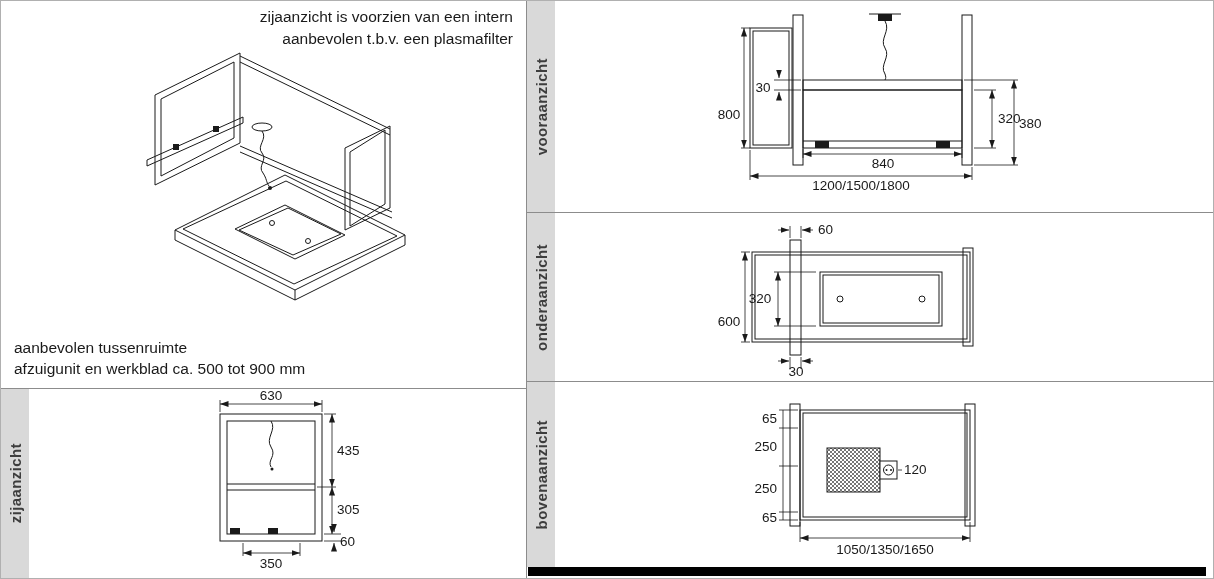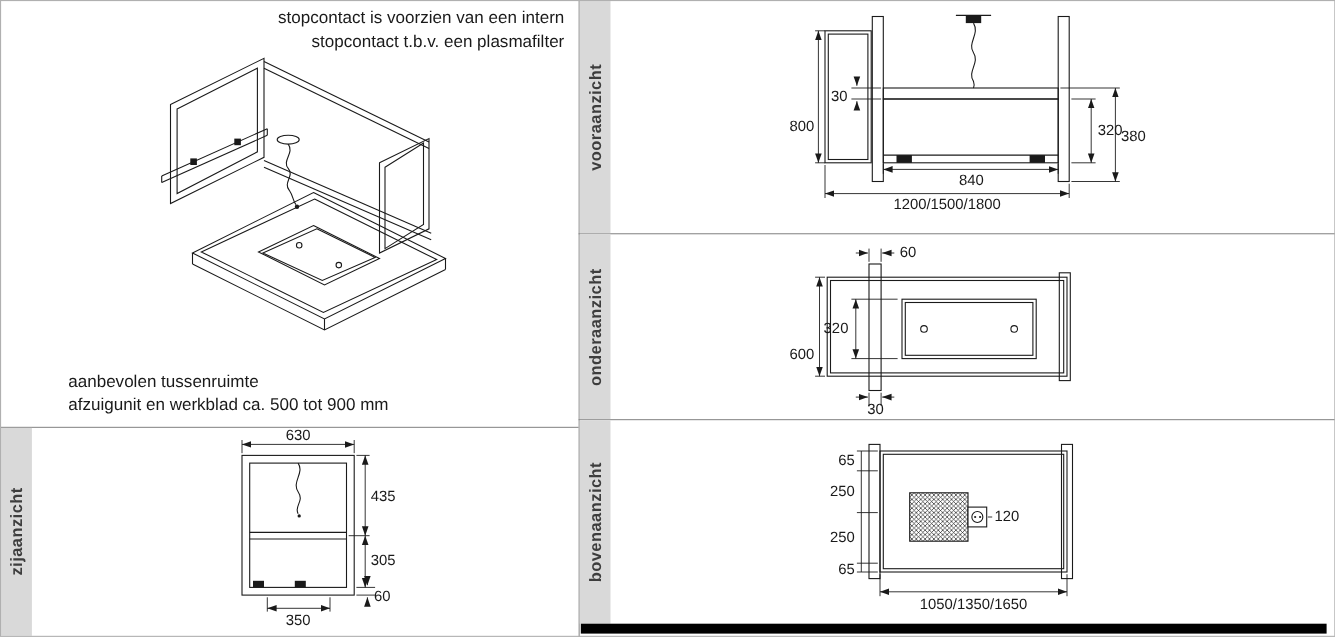--- a/index.html
+++ b/index.html
@@ -6,40 +6,40 @@
   .screen { position:relative; width:1214px; height:579px; background:#ffffff;
             font-family:"Liberation Sans","DejaVu Sans",sans-serif; overflow:hidden; }
   .page-border { position:absolute; inset:0; border:1px solid #b0b0b0; pointer-events:none; }
   .divider { position:absolute; background:#8c8c8c; }
   .bar { position:absolute; background:#d9d9d9; display:flex; align-items:center; justify-content:center; }
   .bar-label { writing-mode:vertical-rl; transform:rotate(180deg); font-size:15px; font-weight:700;
                color:#3d3d3d; letter-spacing:0.4px; white-space:nowrap; }
   .footer-bar { position:absolute; background:#000000; }
   .note { position:absolute; font-size:15.5px; color:#1a1a1a; line-height:22px; }
   .note-top { top:6px; left:210px; width:303px; text-align:right; }
-  .note-bottom { top:337px; left:14px; text-align:left; line-height:21px;margin-left:48px; }
+  .note-bottom { top:337px; left:14px; text-align:left; line-height:21px; }
   .drawing { position:absolute; }
   svg line, svg path, svg rect, svg polygon, svg polyline, svg ellipse, svg circle {
     stroke:#1a1a1a; stroke-width:1; fill:none; }
   svg .dim { stroke-width:0.8; }
   svg .fill { fill:#1a1a1a; stroke:none; }
   svg .wfill { fill:#ffffff; }
   svg .hatch { fill:url(#hatch-t); }
   svg .pat { stroke-width:0.6; }
   svg text { stroke:none; fill:#1a1a1a; font-size:13.5px;
              font-family:"Liberation Sans","DejaVu Sans",sans-serif; }
 </style>
 </head>
 <body>
 
 <div class="screen">
 
   <div class="note note-top">
-    <div>stopcontact is voorzien van een intern</div>
-    <div>stopcontact t.b.v. een plasmafilter</div>
+    <div>zijaanzicht is voorzien van een intern</div>
+    <div>aanbevolen t.b.v. een plasmafilter</div>
   </div>
   <div class="note note-bottom">
     <div>aanbevolen tussenruimte</div>
     <div>afzuigunit en werkblad ca. 500 tot 900 mm</div>
   </div>
 
   <svg class="drawing" style="left:0;top:0" width="526" height="389" viewBox="0 0 526 389">
     <g>
       <polygon points="155,95 240,53 240,143 155,185"></polygon>
       <polygon points="161,99 234,62 234,138 161,176"></polygon>

